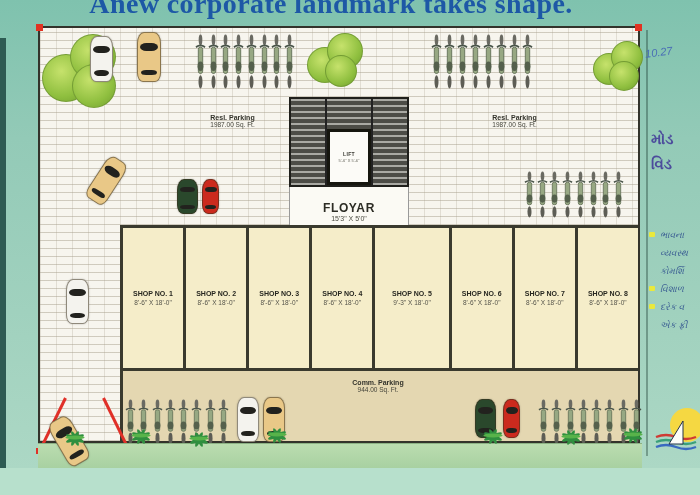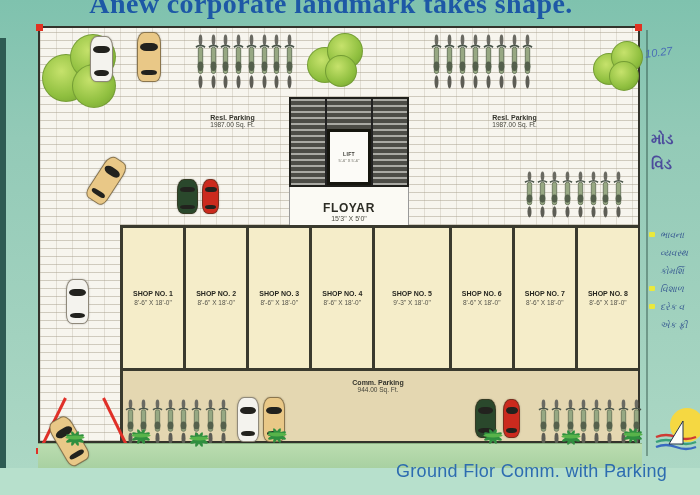--- a/index.html
+++ b/index.html
@@ -582,21 +582,20 @@
       <ellipse cx="10" cy="7" rx="9" ry="2.1" transform="rotate(22 10 7)"></ellipse>
       <ellipse cx="10" cy="7" rx="9" ry="2.1" transform="rotate(-22 10 7)"></ellipse>
       <ellipse cx="10" cy="7" rx="7.5" ry="1.9" transform="rotate(65 10 7)"></ellipse>
       <ellipse cx="10" cy="7" rx="7.5" ry="1.9" transform="rotate(-65 10 7)"></ellipse>
       <ellipse cx="10" cy="6" rx="9" ry="1.9" fill="#57b34a"></ellipse>
     </g>
   </svg>
 </div>
 
   <div id="caption-band"></div>
-  <div class="caption">Ground Flor Comm. with Parking</div>
 
   <div class="fold-line"></div>
   <div class="handwritten">10.27</div>
   <div class="guj-heading">
     <div>મોડ</div>
     <div>વિડ</div>
   </div>
   <div id="notes">
     <div class="note"><span class="bullet"></span><span>ભાવના</span></div>
     <div class="note no-bullet"><span>વ્યવસ્થ</span></div>

